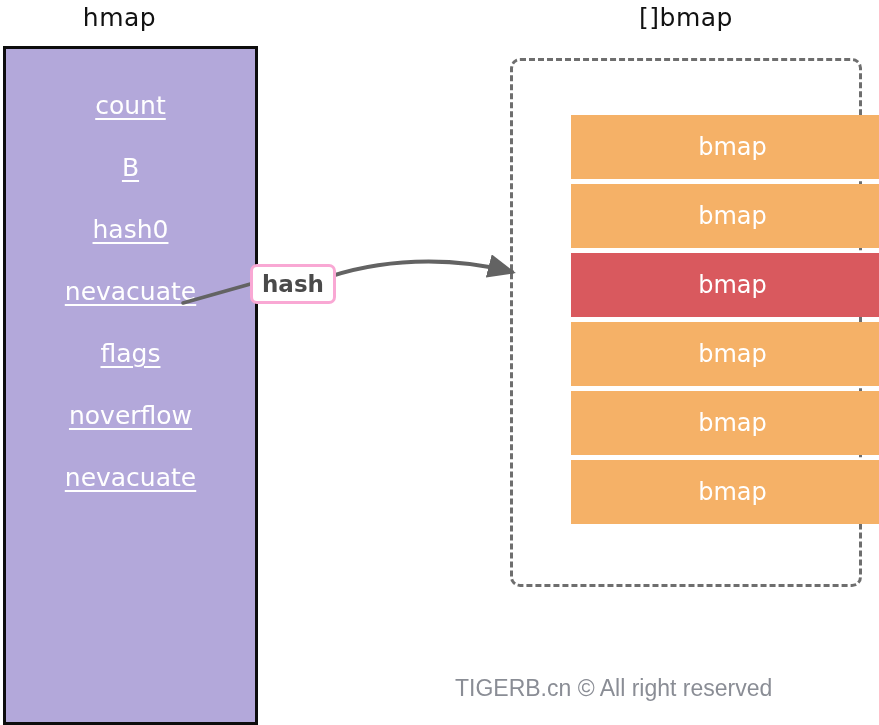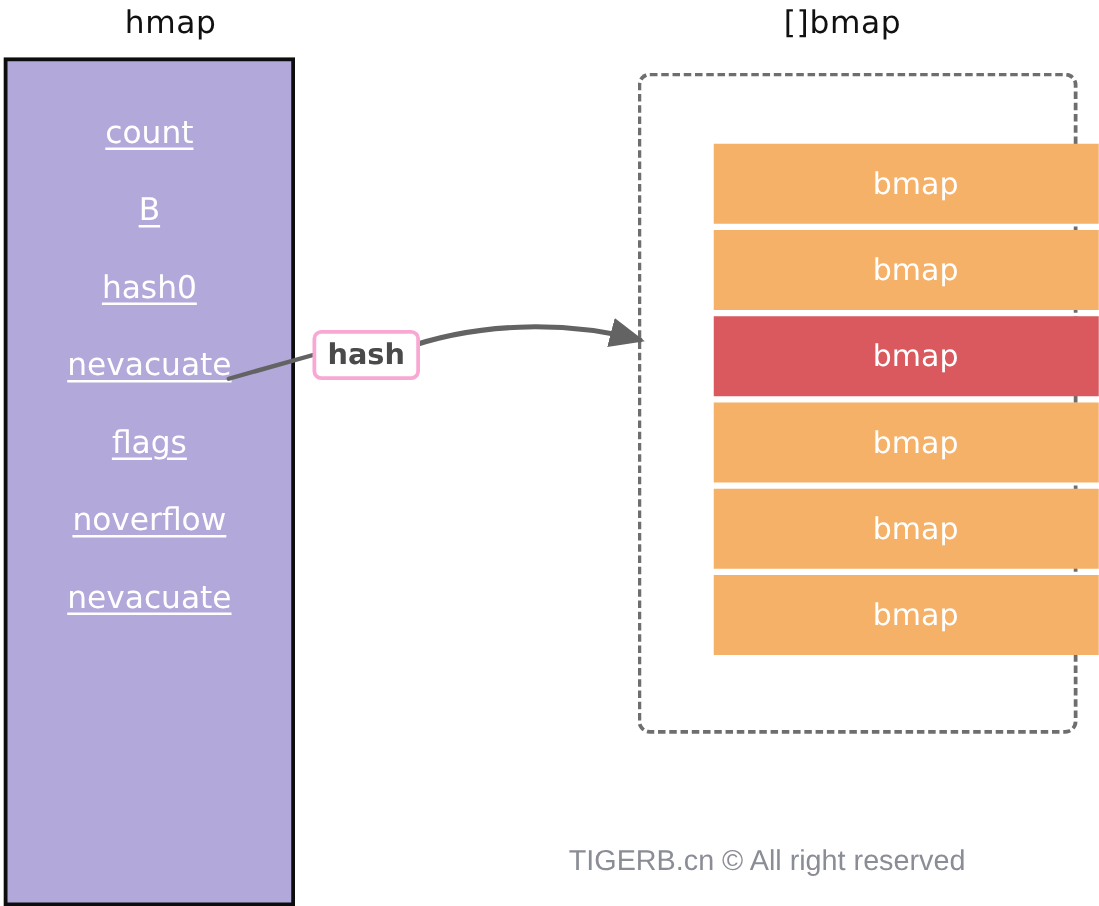--- a/index.html
+++ b/index.html
@@ -19,36 +19,36 @@
   .title {
     position: absolute;
     font-size: 25px;
     font-weight: 400;
     color: #111111;
     letter-spacing: 0.5px;
     white-space: nowrap;
     text-align: center;
   }
   #hmap-title {
-    left: 20px;
+    left: 3px;
     top: 3px;
     width: 233px;
   }
   #bmap-title {
-    left: 498px;
+    left: 510px;
     top: 3px;
     width: 352px;
   }
 
   
   #hmap-box {
     position: absolute;
     left: 3px;
     top: 46px;
-    width: 233px;
+    width: 255px;
     height: 679px;
     background: #b3a8da;
     border: 3px solid #0d0d0d;
     box-sizing: border-box;
   }
   .hmap-fields {
     position: absolute;
     left: 0;
     top: 0;
     width: 100%;

